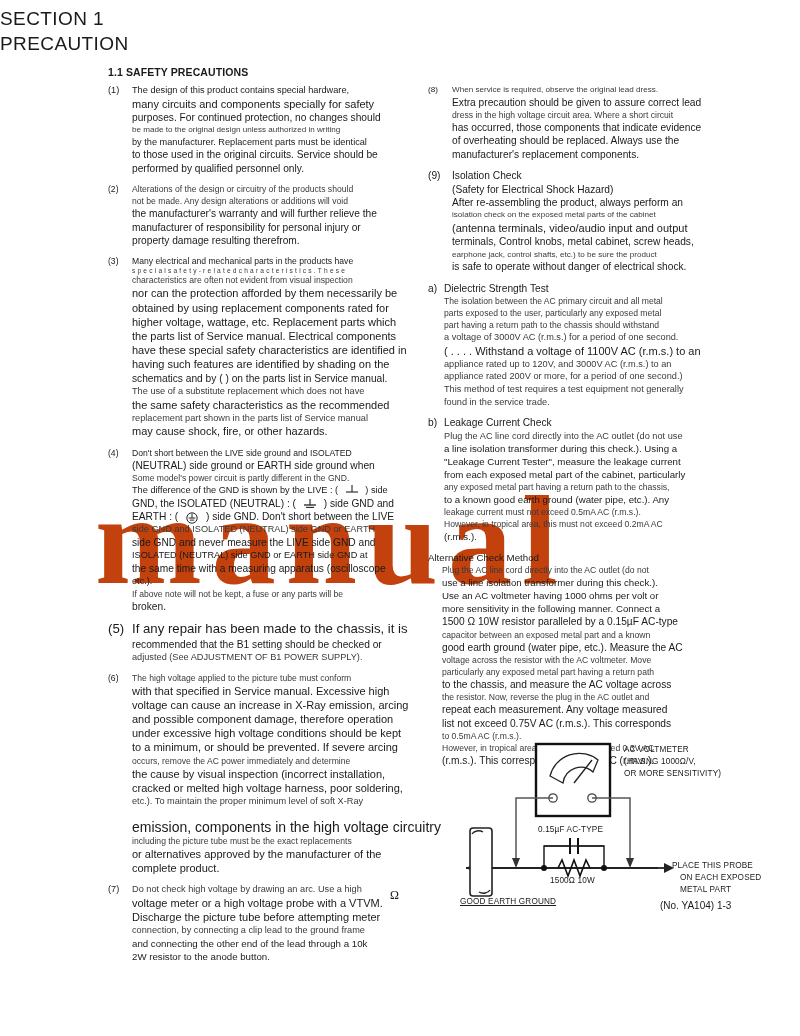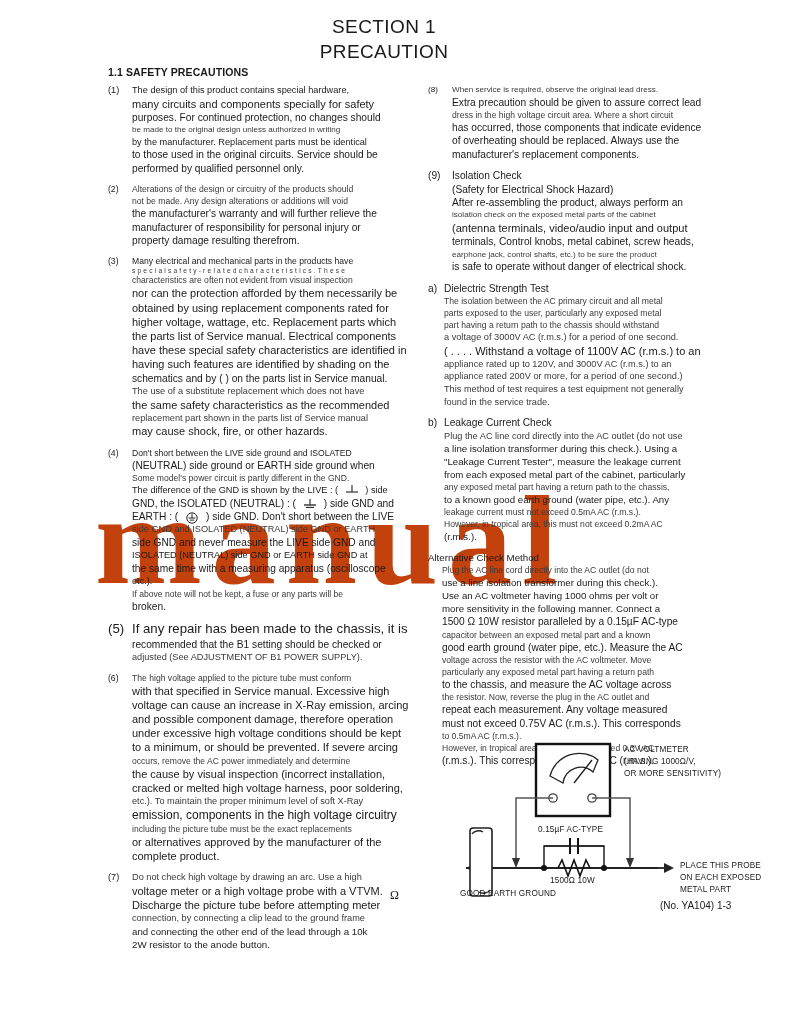--- a/index.html
+++ b/index.html
@@ -12,21 +12,21 @@
 
   
   .watermark{
     position:absolute;left:95px;top:467px;width:620px;height:145px;
     font-family:"Liberation Serif",serif;font-size:128px;letter-spacing:10px;
     color:#c2410c;font-weight:700;white-space:nowrap;overflow:hidden;
     pointer-events:none;z-index:0;
   }
 
   
-  .header{position:absolute;top:14px;left:0;width:768px;text-align:center;z-index:2;}
+  .header{position:absolute;top:6px;left:0;width:768px;z-index:2;}
   .sec-title{font-size:19px;letter-spacing:.4px;line-height:25px;}
   .sec-sub{font-size:19px;letter-spacing:.4px;line-height:25px;}
 
   .sec-head{position:absolute;left:108px;top:66px;font-size:10.5px;font-weight:700;letter-spacing:.1px;z-index:2;}
 
   
   .col{position:absolute;top:84px;z-index:2;}
   .col-left{left:108px;width:300px;}
   .col-right{left:428px;width:300px;}
 
@@ -38,21 +38,21 @@
   .lines.hang0{margin-left:0;}
 
   
   .ln{display:block;white-space:nowrap;}
   .s8{font-size:8.1px;line-height:11.6px;}
   .s85{font-size:8.6px;line-height:12.0px;}
   .s9{font-size:9.2px;line-height:12.6px;}
   .s95{font-size:9.7px;line-height:13.0px;}
   .s10{font-size:10.2px;line-height:13.4px;}
   .s11{font-size:11.0px;line-height:14.2px;}
-  .s12{font-size:12px;line-height:15.2px;}
+  .s12{font-size:14px;line-height:15.2px;margin-top:12px;}
   .s13{font-size:13.2px;line-height:16.2px;}
 
   .spaced{letter-spacing:2.2px;font-size:6.6px;}
   .grey{color:#3a3a3a;}
 
   
   .gnd{display:inline-block;vertical-align:-3px;width:22px;height:12px;position:relative;}
   .gnd svg{position:absolute;left:0;top:0;}
 
   
@@ -289,21 +289,21 @@
         <span class="ln s95">Use an AC voltmeter having 1000 ohms per volt or</span>
         <span class="ln s95">more sensitivity in the following manner. Connect a</span>
         <span class="ln s10">1500 Ω 10W resistor paralleled by a 0.15µF AC-type</span>
         <span class="ln s85 grey">capacitor between an exposed metal part and a known</span>
         <span class="ln s10">good earth ground (water pipe, etc.). Measure the AC</span>
         <span class="ln s85 grey">voltage across the resistor with the AC voltmeter. Move</span>
         <span class="ln s85 grey">particularly any exposed metal part having a return path</span>
         <span class="ln s10">to the chassis, and measure the AC voltage across</span>
         <span class="ln s85 grey">the resistor. Now, reverse the plug in the AC outlet and</span>
         <span class="ln s10">repeat each measurement. Any voltage measured</span>
-        <span class="ln s10">must not exceed 0.75V AC (r.m.s.). This corresponds</span>
+        <span class="ln s10">list not exceed 0.75V AC (r.m.s.). This corresponds</span>
         <span class="ln s85 grey">to 0.5mA AC (r.m.s.).</span>
         <span class="ln s85 grey">However, in tropical area, this must not exceed 0.3V AC</span>
         <span class="ln s10">(r.m.s.). This corresponds to 0.2mA AC (r.m.s.).</span>
       </div>
     </div>
 
   </div>
 
   <div class="stray-omega">Ω</div>
 
@@ -353,22 +353,22 @@
       <circle cx="92" cy="126" r="3" fill="#111"></circle>
       <circle cx="152" cy="126" r="3" fill="#111"></circle>
     </svg>
 
     <div class="dg-label" style="left:172px;top:2px;">AC VOLTMETER</div>
     <div class="dg-label" style="left:172px;top:14px;">(HAVING 1000Ω/V,</div>
     <div class="dg-label" style="left:172px;top:26px;">OR MORE SENSITIVITY)</div>
 
     <div class="dg-label" style="left:86px;top:82px;">0.15µF AC-TYPE</div>
     <div class="dg-label" style="left:98px;top:133px;">1500Ω 10W</div>
-    <div class="dg-label" style="left:8px;top:146px;">GOOD EARTH GROUND</div>
-
-    <div class="dg-label" style="left:228px;top:118px;">PLACE THIS PROBE</div>
+    <div class="dg-label" style="left:8px;top:154px;text-decoration:underline;">GOOD EARTH GROUND</div>
+
+    <div class="dg-label" style="left:220px;top:118px;">PLACE THIS PROBE</div>
     <div class="dg-label" style="left:228px;top:130px;">ON EACH EXPOSED</div>
     <div class="dg-label" style="left:228px;top:142px;">METAL PART</div>
   </div>
 
   <div class="footer">(No. YA104) 1-3</div>
 
 </div>
 
 </body></html>

